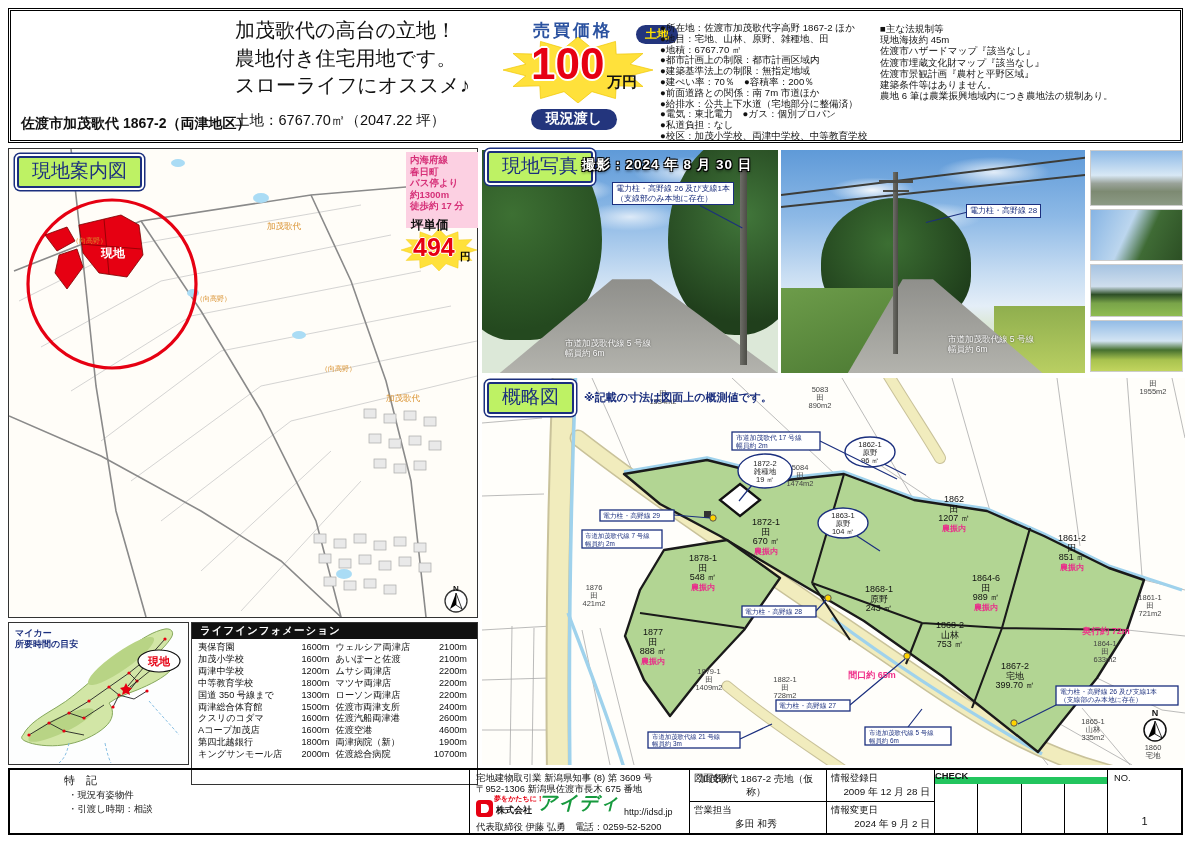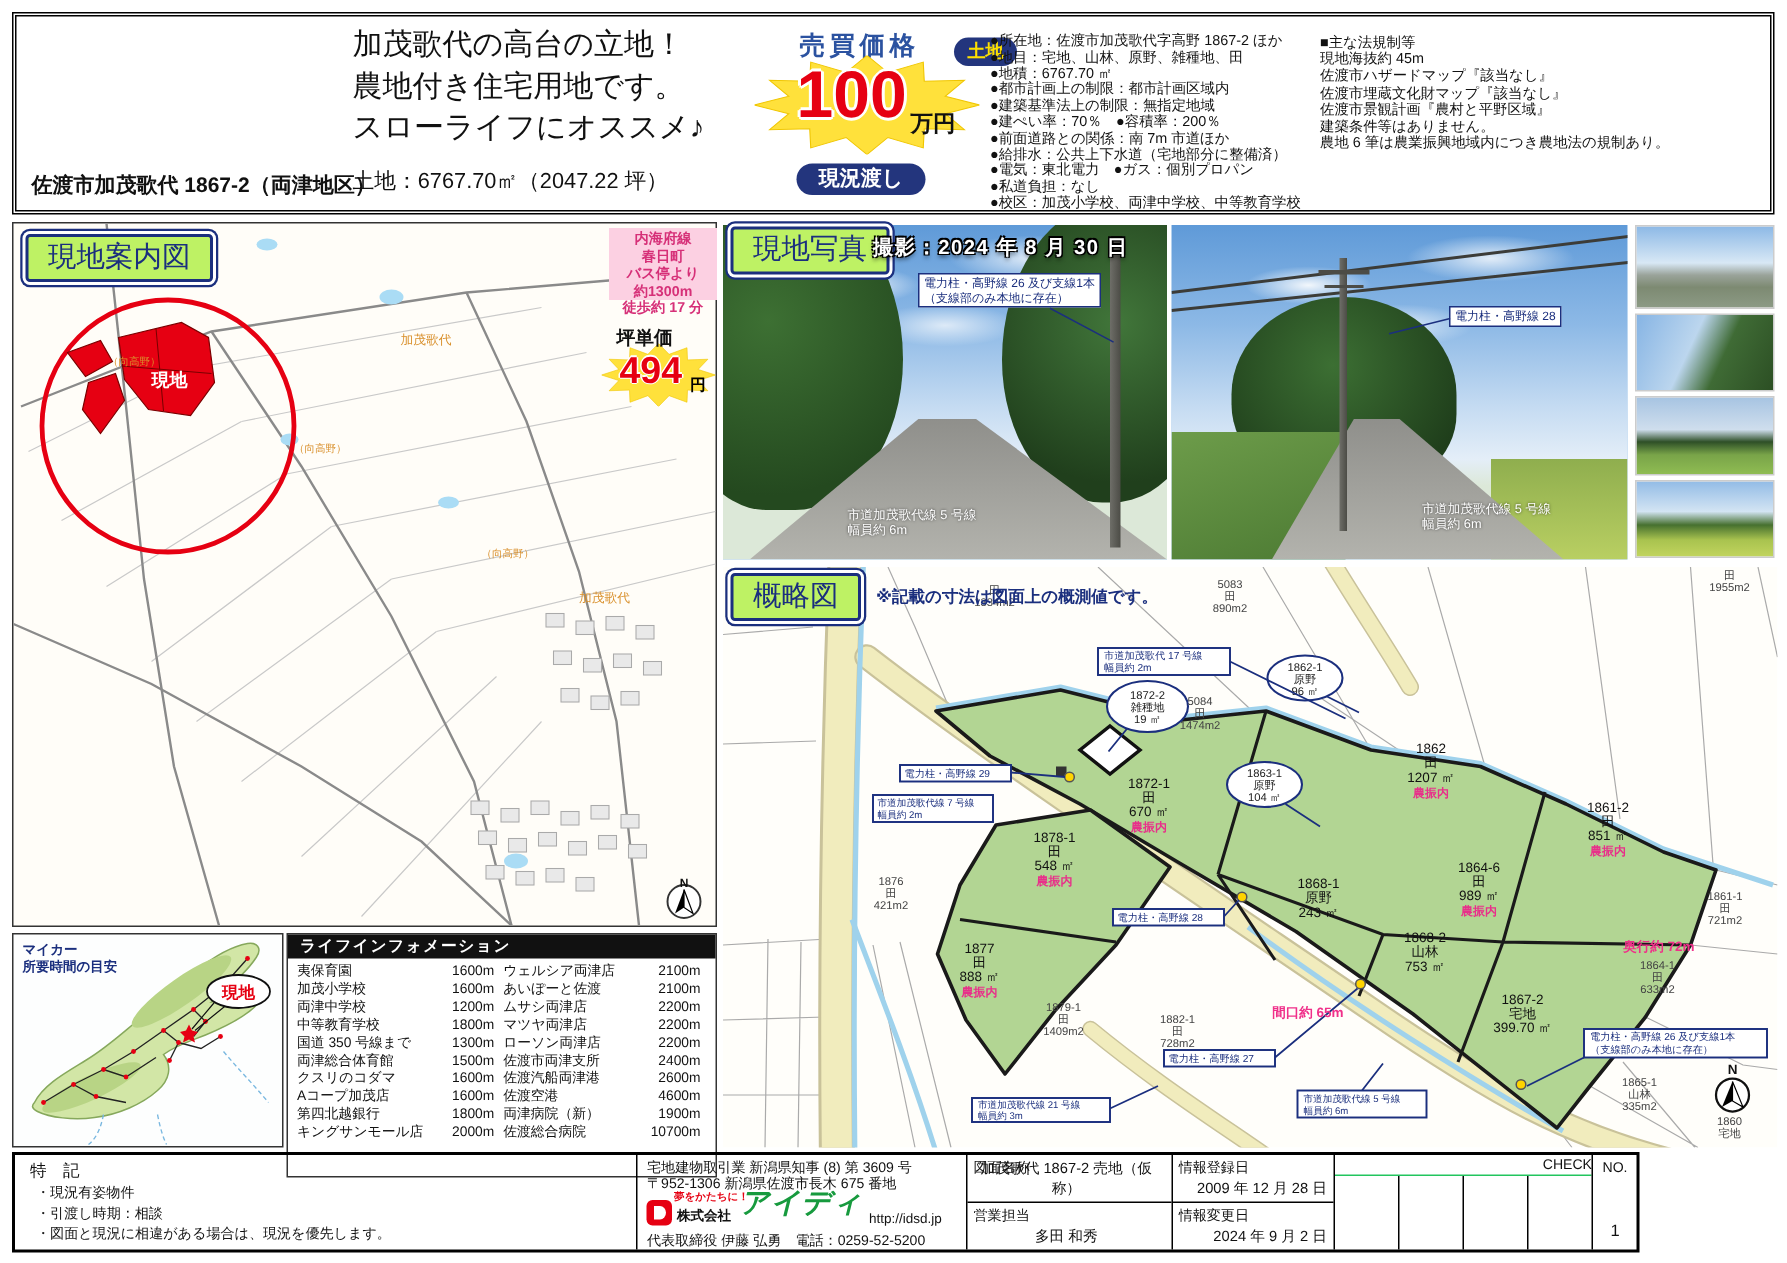--- a/index.html
+++ b/index.html
@@ -25,22 +25,22 @@
   .land-pill { left:625px; top:14px; width:42px; font-size:12px; color:#ffe100; padding:1px 0; }
   .land-details { left:649px; top:12px; font-size:9.6px; line-height:10.8px; color:#111; }
   .regs { left:869px; top:12px; font-size:9.6px; line-height:11.2px; color:#111; }
 
   
   .sec-pill { background:#bef264; border:2px solid #1b2f7e; box-shadow:0 0 0 2px #fff,0 0 0 3.5px #1b2f7e;
     border-radius:3px; color:#1b2f7e; font-weight:normal; font-size:19px; padding:0 13px 2px; z-index:5; }
 
   
   .guide-box { left:8px; top:148px; width:470px; height:470px; border:1px solid #333; background:#fffdf8; }
-  .bus-box { left:397px; top:3px; width:72px; height:48px; background:#fcd0e2; color:#d63078;
-    font-size:9.5px; line-height:11.6px; padding:2px 4px; font-weight:bold; z-index:4;text-align:center; }
+  .bus-box { left:397px; top:3px; width:72px; height:76px; background:#fcd0e2; color:#d63078;
+    font-size:9.5px; line-height:11.6px; padding:2px 4px; font-weight:bold; z-index:4; }
   .tsubo-label { left:402px; top:68px; font-size:12.5px; font-weight:bold; color:#111; z-index:4; }
   .tsubo-star { left:392px; top:80px; width:76px; height:42px; z-index:3; }
   .tsubo-num { left:404px; top:84px; font-size:25px; font-weight:900; color:#e60012; z-index:4;
     text-shadow:-1px 0 #fff,1px 0 #fff,0 -1px #fff,0 1px #fff; }
   .tsubo-unit { left:451px; top:101px; font-size:10.5px; font-weight:bold; z-index:4; }
   .car-box { left:8px; top:622px; width:181px; height:143px; border:1px solid #333; background:#fdfefe; }
   .car-title { left:6px; top:5px; color:#1b2f7e; font-weight:bold; font-size:9px; line-height:11px; z-index:3; }
   .life-box { left:191px; top:622px; width:287px; height:163px; border:1px solid #333; background:#fff; }
   .life-head { height:16px; background:#111; color:#fff; font-size:10.5px; font-weight:bold; padding:1px 8px 0; letter-spacing:1px; }
   .life-cols { display:flex; padding:3px 4px 0 6px;justify-content:space-between; }
@@ -89,42 +89,42 @@
   .s2 { top:209px; height:52px; background:linear-gradient(115deg,#86b4e4 0%,#bcd6ee 40%,#3f6b35 62%,#2c4f24 100%); }
   .s3 { top:264px; height:53px; background:linear-gradient(180deg,#a7c4e2 0%,#cfdeed 42%,#2e4f27 58%,#79a449 75%,#8fbc52 100%); }
   .s4 { top:320px; height:52px; background:linear-gradient(180deg,#93bce6 0%,#d3e4f3 40%,#46702f 58%,#a9c34f 78%,#c1d45e 100%); }
 
   
   .sketch-svg { left:482px; top:378px; }
   .sketch-title { left:487px; top:382px; }
   .sketch-note { left:584px; top:390px; font-size:11px; font-weight:bold; color:#1b2f7e; z-index:5; }
 
   
-  .footer { left:8px; top:768px; width:1085px; height:67px; border:2px solid #000; display:flex; font-size:9.4px; color:#111; }
+  .footer { left:8px; top:768px; width:1175px; height:67px; border:2px solid #000; display:flex; font-size:9.4px; color:#111;padding-left:44px; }
   .fcell { border-left:1px solid #000; position:relative; }
   .fcell:first-child { border-left:none; }
   .f-notes { width:415px; padding:3px 10px; }
   .f-notes .t { font-size:11px; letter-spacing:4px; }
   .f-notes .n { line-height:13.5px; padding-left:4px; }
   .f-company { width:220px; padding:2px 6px; line-height:11px; }
   .logo-row { position:relative; height:26px; margin-top:1px; }
   .tagline { position:absolute; left:18px; top:-2px; color:#e60012; font-size:7px; font-weight:bold; }
   .logo-mark { position:absolute; left:0; top:5px; width:17px; height:17px; background:#e60012; border-radius:4px; }
   .logo-mark:after { content:""; position:absolute; left:5px; top:4px; width:8px; height:9px; background:#fff; border-radius:0 50% 50% 0; }
   .kk { position:absolute; left:20px; top:10px; font-size:9px; font-weight:bold; }
   .ai { position:absolute; left:62px; top:2px; font-size:19px; font-weight:900; color:#179a3e; font-style:italic; letter-spacing:1px; }
   .url { position:absolute; left:148px; top:12px; font-size:9px; }
   .f-drawing { width:137px; display:flex; flex-direction:column; }
   .f-dates { width:108px; display:flex; flex-direction:column; }
   .frow { flex:1; padding:2px 4px; position:relative; }
   .frow + .frow { border-top:1px solid #000; }
   .fval { position:absolute; left:0; right:4px; bottom:2px; text-align:right; font-size:9.8px; }
   .fval.name { text-align:center; }
   .f-check { width:173px; display:flex; flex-direction:column; }
-  .check-head { height:14px; text-align:right; border-bottom:1px solid #22c55e; }
+  .check-head { height:14px; text-align:left; border-bottom:7px solid #22c55e;font-weight:bold; }
   .check-cols { flex:1; display:flex; }
   .check-cols div { flex:1; border-left:1px solid #000; }
   .check-cols div:first-child { border-left:none; }
   .f-no { flex:1; padding:2px 6px; }
   .no-val { position:absolute; left:0; right:0; bottom:6px; text-align:center; font-size:11px; }
 
   svg text { font-family:"Liberation Sans","DejaVu Sans",sans-serif; }
 </style>
 </head>
 <body>
@@ -601,21 +601,20 @@
     </g>
   </svg>
   <div class="abs sec-pill sketch-title">概略図</div>
   <div class="abs sketch-note">※記載の寸法は図面上の概測値です。</div>
 
   <div class="abs footer">
     <div class="fcell f-notes">
       <div class="t">特 記</div>
       <div class="n">・現況有姿物件</div>
       <div class="n">・引渡し時期：相談</div>
-      <div class="n">・図面と現況に相違がある場合は、現況を優先します。</div>
     </div>
     <div class="fcell f-company">
       <div>宅地建物取引業 新潟県知事 (8) 第 3609 号</div>
       <div>〒952-1306 新潟県佐渡市長木 675 番地</div>
       <div class="logo-row">
         <span class="tagline">夢をかたちに！</span>
         <span class="logo-mark"></span>
         <span class="kk">株式会社</span>
         <span class="ai">アイディ</span>
         <span class="url">http://idsd.jp</span>

